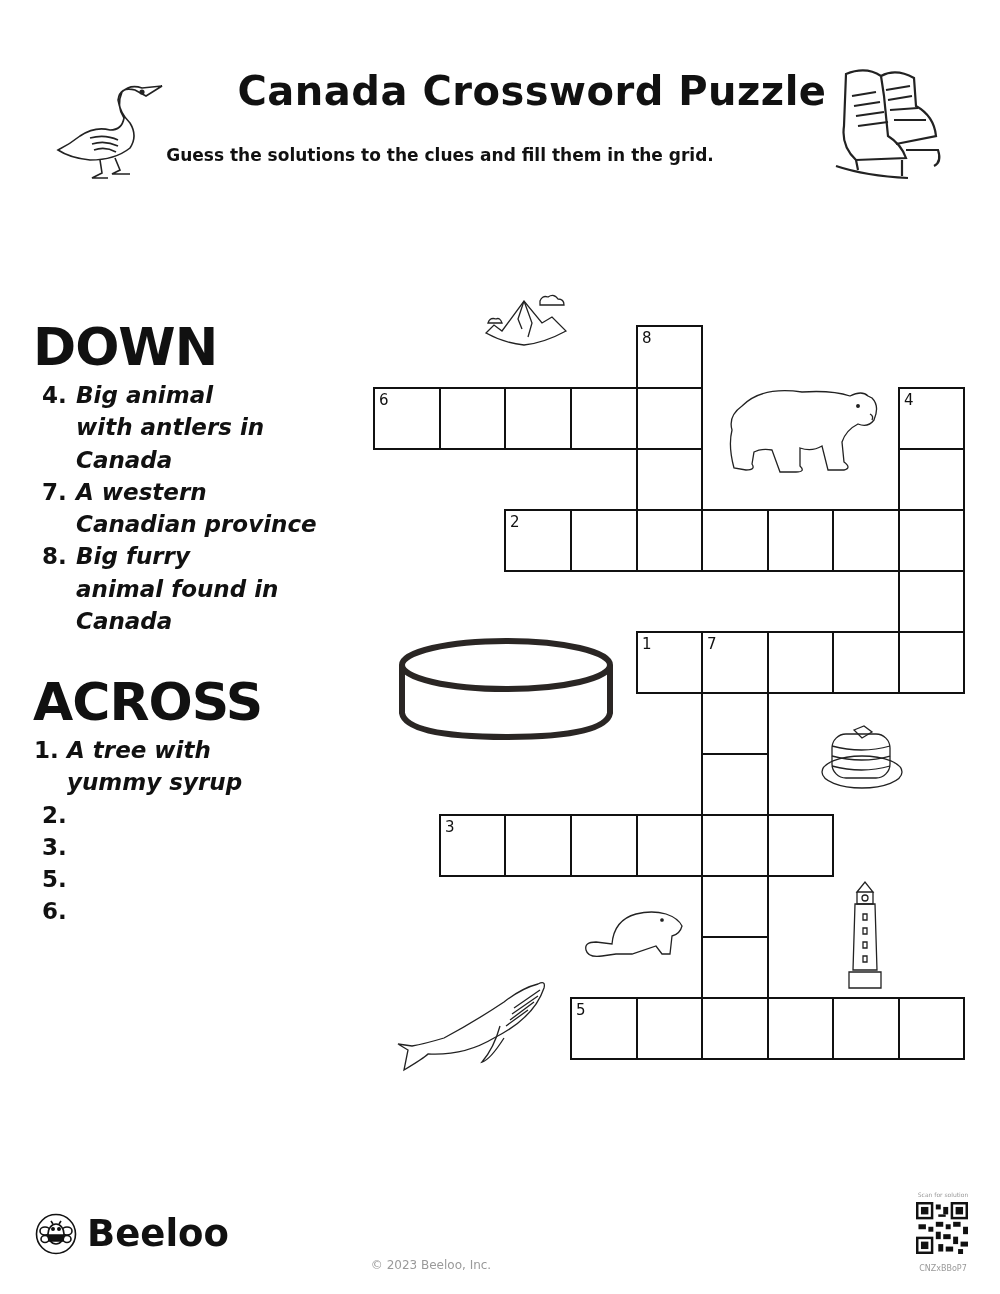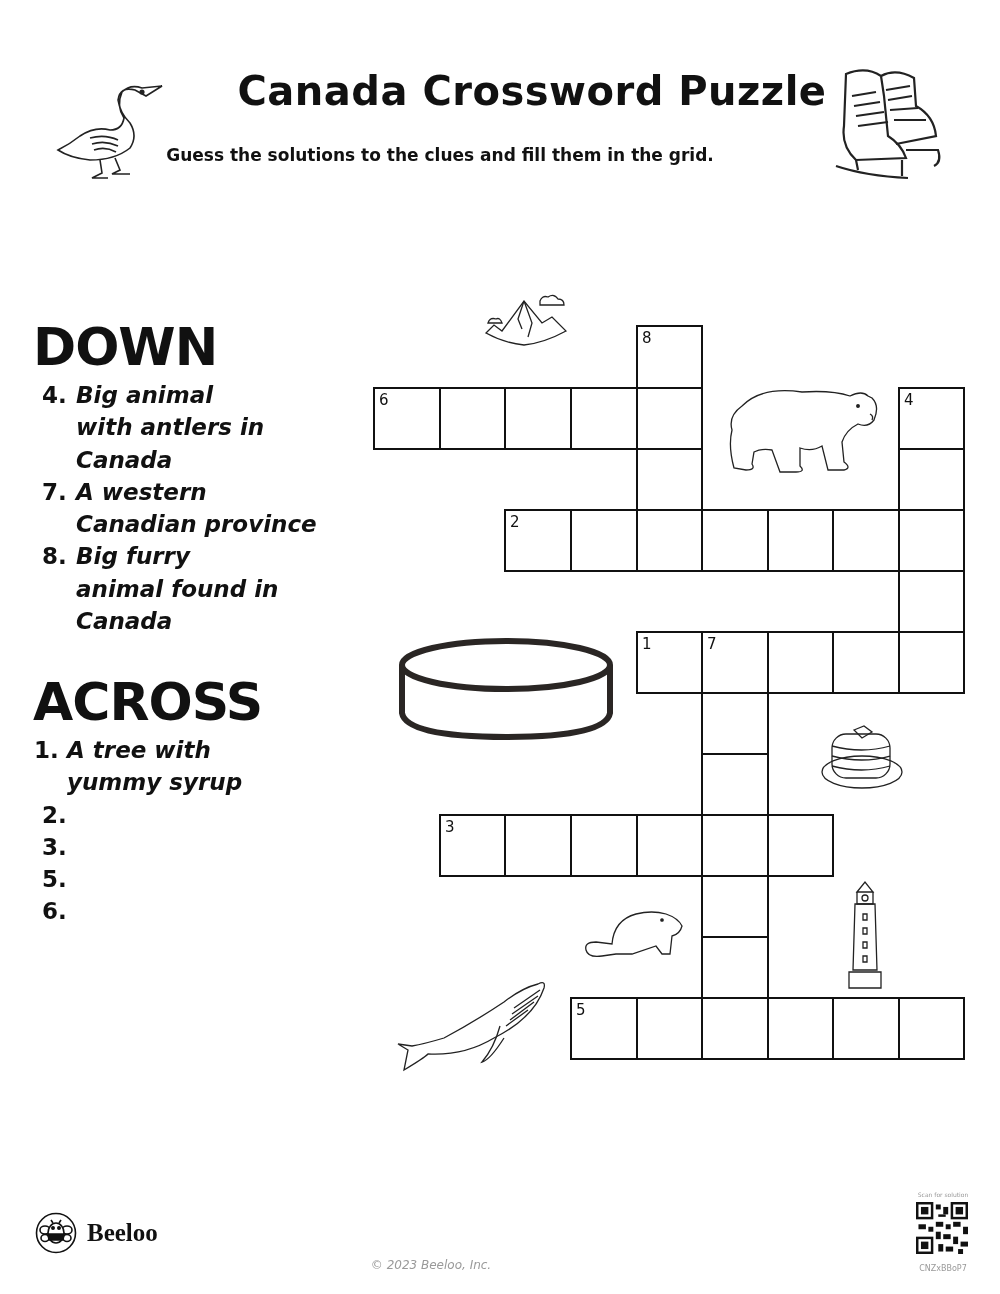--- a/index.html
+++ b/index.html
@@ -9,22 +9,22 @@
   .subtitle { left:0; width:880px; top:145px; text-align:center; font-size:17px; font-weight:bold; }
   .section-head { font-size:52px; font-weight:bold; letter-spacing:-1px; left:33px; }
   .clues { left:42px; font-size:23px; font-weight:bold; line-height:32.3px; }
   .clue { display:flex; }
   .clue .num { width:34px; flex:none; }
   .clue .txt { white-space:pre-line;font-style:italic; }
   .grid { left:0; top:0; width:1000px; height:1294px; pointer-events:none; }
   .cell { position:absolute; box-sizing:border-box; border:2px solid #111; background:#fff; pointer-events:auto; }
   .cell .n { position:absolute; left:4px; top:2px; font-size:15px; font-family:"DejaVu Sans", sans-serif; font-weight:normal; }
   .brand { left:35px; top:1212px; display:flex; align-items:center; gap:10px; }
-  .brand-name { font-size:25px; font-weight:bold;font-family:Liberation Serif, serif; }
-  .copyright { left:0; width:862px; top:1258px; text-align:center; font-size:12px; color:#9a9a9a;font-style:italic; }
+  .brand-name { font-size:37px; font-weight:bold; }
+  .copyright { left:0; width:862px; top:1258px; text-align:center; font-size:12px; color:#9a9a9a; }
   .qr-label { left:910px; top:1191px; width:66px; text-align:center; font-size:6px; color:#999; }
   .qr-code { left:910px; top:1264px; width:66px; text-align:center; font-size:8px; color:#999; }
 </style>
 </head>
 <body>
 
 <div class="abs title">Canada Crossword Puzzle</div>
 <div class="abs subtitle">Guess the solutions to the clues and fill them in the grid.</div>
 
 <svg class="abs" style="left:50px;top:78px" width="125" height="105" viewBox="0 0 125 105" fill="none" stroke="#222" stroke-width="1.6">

